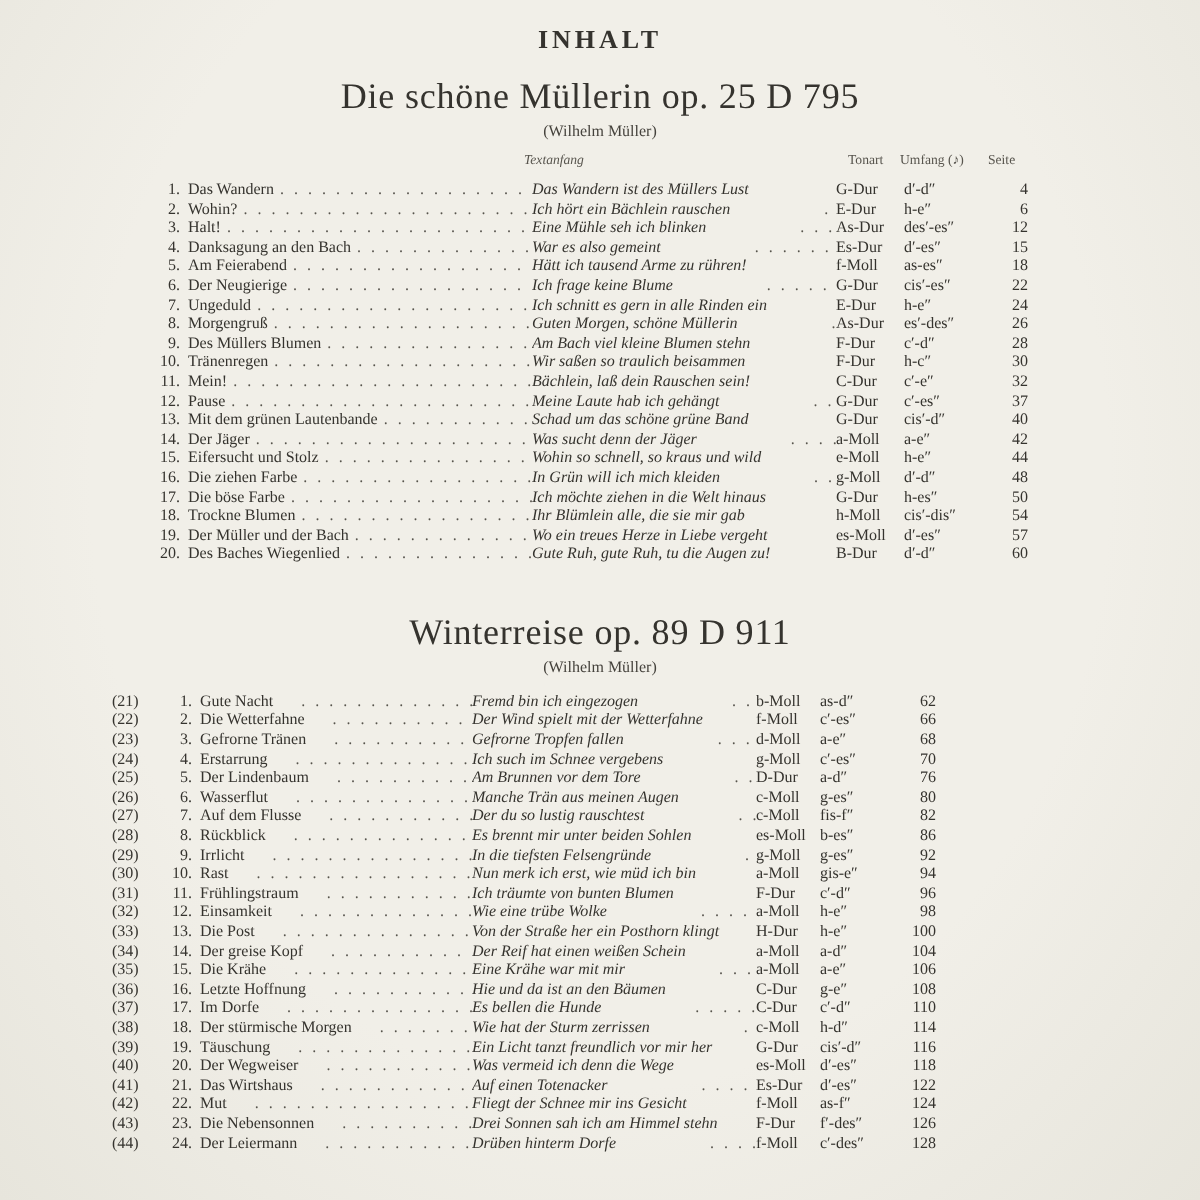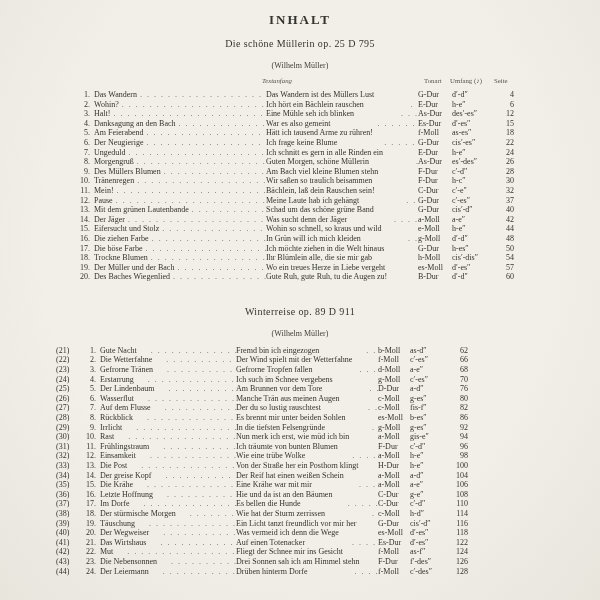--- a/index.html
+++ b/index.html
@@ -15,27 +15,27 @@
     color:#35332e;
     overflow:hidden;
   }
   .inhalt{
     text-align:center;
     font-size:13px;font-weight:bold;letter-spacing:2px;
     padding-top:12px;
   }
   .sec-title{
     text-align:center;
-    font-size:10px;letter-spacing:0.4px;
+    font-size:18px;letter-spacing:0.4px;
     margin-top:10px;
   }
   .sec-author{
     text-align:center;
     font-size:8px;color:#45423c;
-    margin-top:12px;
+    margin-top:2px;
   }
   .colheads{
     position:relative;height:11px;margin-top:7px;
     font-size:6.8px;color:#57544d;
   }
   .ch{position:absolute;top:0;white-space:nowrap;}
   .ch-textanfang{left:262px;font-style:italic;}
   .ch-tonart{left:424px;}
   .ch-umfang{left:450px;font-family:"Liberation Serif","DejaVu Sans",serif;}
   .ch-seite{left:494px;}
@@ -46,21 +46,21 @@
     white-space:nowrap;
   }
   .t1 .row{padding-left:56px;}
   .t2 .row{padding-left:56px;}
   .c-prenum{flex:0 0 22px;}
   .c-num{flex:0 0 34px;text-align:right;}
   .t2 .c-num{flex:0 0 18px;}
   .c-title{display:flex;overflow:hidden;margin-left:4px;align-items:flex-end;}
   .t1 .c-title{flex:0 0 172px;}
   .t2 .c-title{flex:0 0 136px;gap:11px;}
-  .c-incipit{display:flex;overflow:hidden;gap:44px;}
+  .c-incipit{display:flex;overflow:hidden;font-style:italic;gap:44px;}
   .t1 .c-incipit{flex:0 0 152px;}
   .t2 .c-incipit{flex:0 0 142px;}
   .c-key{flex:0 0 34px;}
   .t2 .c-key{flex:0 0 32px;}
   .c-range{flex:0 0 44px;}
   .t2 .c-range{flex:0 0 38px;}
   .c-page{flex:0 0 18px;text-align:right;}
   .t2 .c-page{flex:0 0 20px;}
   .txt{white-space:nowrap;margin-right:3px;}
   .dots{flex:1 1 auto;overflow:hidden;color:#57544d;font-style:normal;}

